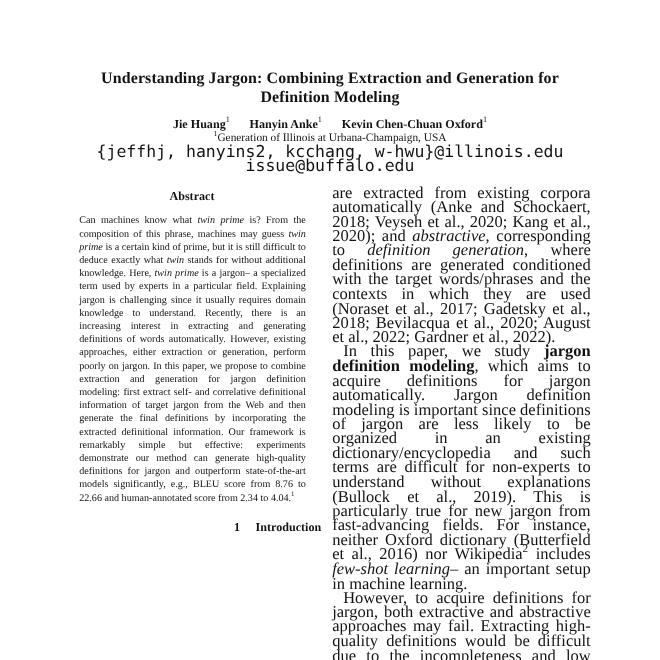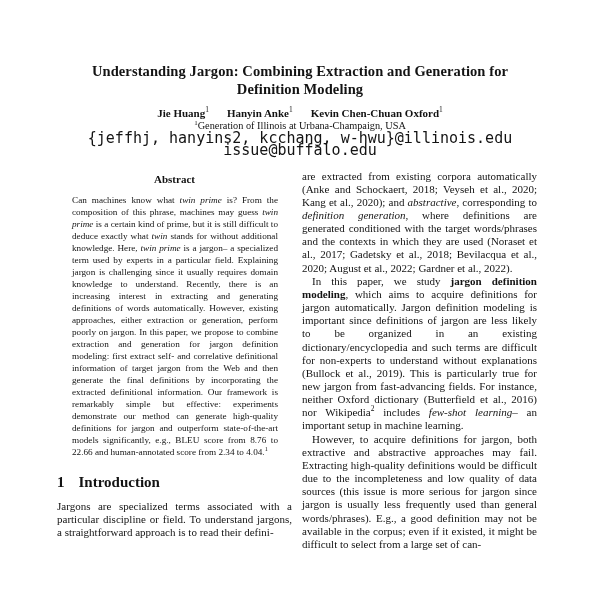--- a/index.html
+++ b/index.html
@@ -64,28 +64,28 @@
     font-size: 11px;
     font-weight: bold;
     margin: 3px 0 9px 0;
   }
   .abstract-text {
     padding: 0 14px 0 15px;
     font-size: 9.2px;
     line-height: 12.05px;
   }
   .section-heading {
-    font-size: 15px;
+    font-size: 11px;
     font-weight: bold;
     margin: 15px 0 9px 0;
-    text-align: left;
+    text-align: right;
   }
   .section-num { margin-right: 14px; }
   .body-para {
-    font-size: 11px;
+    font-size: 15px;
     line-height: 13.15px;
     margin: 0;
   }
   .indent { text-indent: 10px; }
   .rs-i { font-style: italic; }
   .rs-b { font-weight: bold; }
   .rs-sup {
     font-size: 0.68em;
     vertical-align: super;
     line-height: 0;
@@ -112,21 +112,20 @@
 
   <div class="columns">
 
     <div class="col">
       <div class="abstract-heading">Abstract</div>
       <div class="abstract-text"><span>Can machines know what </span><span class="rs-i">twin prime</span><span> is? From the composition of this phrase, machines may guess </span><span class="rs-i">twin prime</span><span> is a certain kind of prime, but it is still difficult to deduce exactly what </span><span class="rs-i">twin</span><span> stands for without additional knowledge. Here, </span><span class="rs-i">twin prime</span><span> is a jargon– a specialized term used by experts in a particular field. Explaining jargon is challenging since it usually requires domain knowledge to understand. Recently, there is an increasing interest in extracting and generating definitions of words automatically. However, existing approaches, either extraction or generation, perform poorly on jargon. In this paper, we propose to combine extraction and generation for jargon definition modeling: first extract self- and correlative definitional information of target jargon from the Web and then generate the final definitions by incorporating the extracted definitional information. Our framework is remarkably simple but effective: experiments demonstrate our method can generate high-quality definitions for jargon and outperform state-of-the-art models significantly, e.g., BLEU score from 8.76 to 22.66 and human-annotated score from 2.34 to 4.04.</span><span class="rs-sup">1</span></div>
 
       <div class="section-heading">
         <span class="section-num">1</span><span>Introduction</span>
       </div>
-      <p class="body-para">Jargons are specialized terms associated with a particular discipline or field. To understand jargons, a straightforward approach is to read their defini-</p>
     </div>
 
     <div class="col">
       <p class="body-para"><span>are extracted from existing corpora automatically (Anke and Schockaert, 2018; Veyseh et al., 2020; Kang et al., 2020); and </span><span class="rs-i">abstractive</span><span>, corresponding to </span><span class="rs-i">definition generation</span><span>, where definitions are generated conditioned with the target words/phrases and the contexts in which they are used (Noraset et al., 2017; Gadetsky et al., 2018; Bevilacqua et al., 2020; August et al., 2022; Gardner et al., 2022).</span></p>
       <p class="body-para indent"><span>In this paper, we study </span><span class="rs-b">jargon definition modeling</span><span>, which aims to acquire definitions for jargon automatically. Jargon definition modeling is important since definitions of jargon are less likely to be organized in an existing dictionary/encyclopedia and such terms are difficult for non-experts to understand without explanations (Bullock et al., 2019). This is particularly true for new jargon from fast-advancing fields. For instance, neither Oxford dictionary (Butterfield et al., 2016) nor Wikipedia</span><span class="rs-sup">2</span><span> includes </span><span class="rs-i">few-shot learning</span><span>– an important setup in machine learning.</span></p>
       <p class="body-para indent"><span>However, to acquire definitions for jargon, both extractive and abstractive approaches may fail. Extracting high-quality definitions would be difficult due to the incompleteness and low quality of data sources (this issue is more serious for jargon since jargon is usually less frequently used than general words/phrases). E.g., a good definition may not be available in the corpus; even if it existed, it might be difficult to select from a large set of can-</span></p>
     </div>
 
   </div>
 </div>

